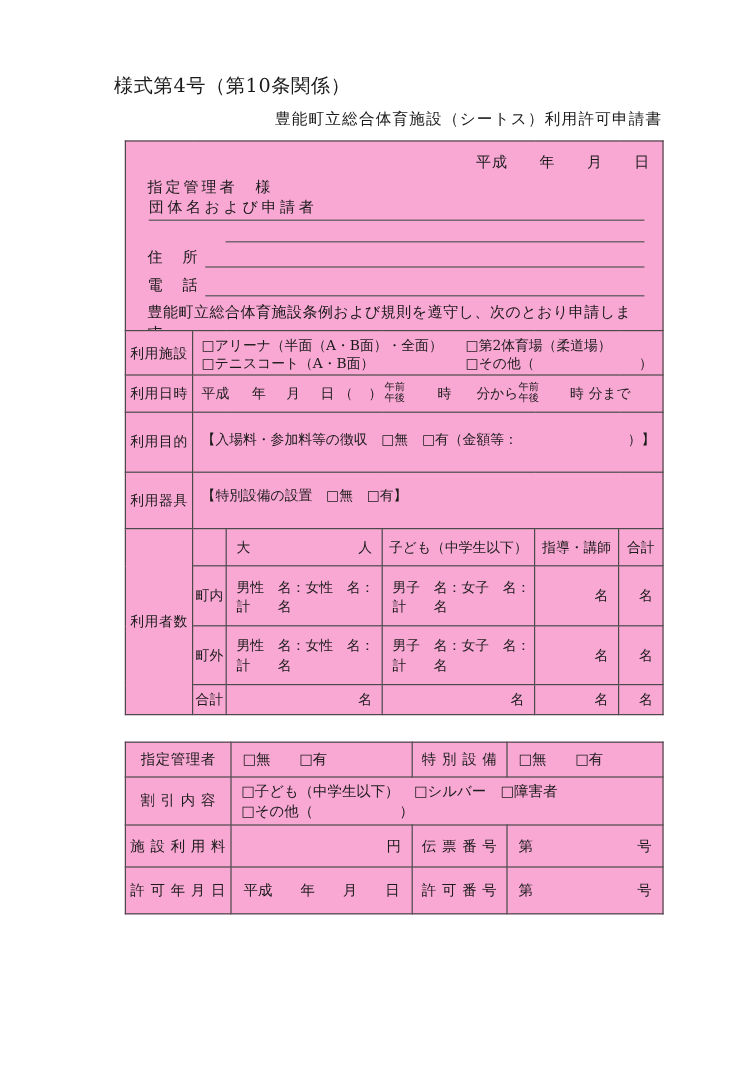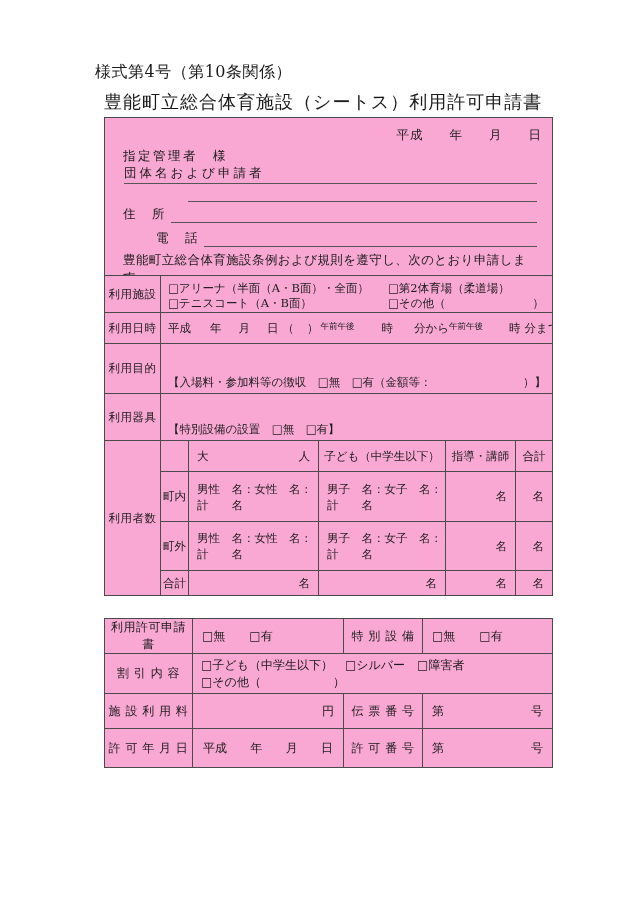--- a/index.html
+++ b/index.html
@@ -3,56 +3,56 @@
 <meta charset="utf-8">
 <style>
   * { margin:0; padding:0; box-sizing:border-box; }
   html,body { background:#ffffff; }
   body {
     width:630px; height:903px; position:relative;
     font-family:"DejaVu Serif","Liberation Serif",serif;
     color:#1a1a1a;
   }
   .form-number { position:absolute; left:95px; top:62px; font-size:16px; letter-spacing:.5px; }
-  .doc-title  { position:absolute; left:104px; top:90px; width:448px; text-align:left;
-                font-size:18px; letter-spacing:1px; }
+  .doc-title  { position:absolute; left:104px; top:90px; width:448px; text-align:right;
+                font-size:13px; letter-spacing:1px; }
 
   table { border-collapse:collapse; table-layout:fixed; position:absolute; left:104px; background:#f9a8d4; }
   td { border:1px solid #4a4a4a; vertical-align:middle; overflow:hidden; }
 
   
   table.main { top:117px; width:448px; font-size:11.5px; }
   table.main td.lbl { text-align:center; letter-spacing:.5px; }
 
   td.hdrcell { height:158px; position:relative; font-size:12.5px; }
   .hd-date { position:absolute; top:9px; left:0; right:10px; display:flex; justify-content:flex-end; gap:26px; letter-spacing:1px; }
   .hd-addressee { position:absolute; top:30px; left:18px; letter-spacing:2.5px; }
   .hd-applicant { position:absolute; top:47px; left:19px; right:15px; height:19px;
                   border-bottom:1px solid #555; letter-spacing:3px; }
   .hd-blankline { position:absolute; top:66px; left:83px; right:15px; height:18px; border-bottom:1px solid #555; }
   .hd-field { position:absolute; left:18px; right:15px; height:17px; display:flex; align-items:flex-end; }
-  .hd-field.addr { top:88px; } .hd-field.tel { top:112px;margin-left:33px; }
+  .hd-field.addr { top:88px; } .hd-field.tel { top:112px; }
   .hd-field .flab { letter-spacing:2px; }
   .hd-field .fill { flex:1; margin-left:4px; border-bottom:1px solid #555; align-self:stretch; }
   .hd-pledge { position:absolute; top:134px; left:18px; letter-spacing:.4px; }
 
   tr.r-fac  { height:37px; }  tr.r-dt   { height:31px; }
   tr.r-pur  { height:50px; }  tr.r-eq   { height:47px; }
   tr.r-uh   { height:31px; }  tr.r-ui   { height:50px; }
   tr.r-uo   { height:49px; }  tr.r-ut   { height:25px; }
 
   .fac-wrap { padding:3px 8px 0 7px; line-height:15px; }
   .fac-line { display:grid; grid-template-columns:220px 1fr; }
   .other-wrap { display:flex; justify-content:space-between; }
 
   .dt-line { display:flex; align-items:center; padding-left:7px; white-space:nowrap; }
-  .ampm { display:inline-flex; flex-direction:row; font-size:8.5px; line-height:9.5px;font-family:Liberation Mono, monospace; }
+  .ampm { display:inline-flex; flex-direction:column; font-size:8.5px; line-height:9.5px; }
 
   td.rel { position:relative; }
-  .cell-bottom { position:absolute; left:7px; right:6px; bottom:3px; display:flex; justify-content:space-between; }
+  .cell-bottom { position:absolute; left:7px; right:6px; bottom:19px; display:flex; justify-content:space-between; }
   .cell-bottom.single { justify-content:flex-start; }
 
   .jcell { display:flex; justify-content:space-between; padding:0 8px; }
   td.center { text-align:center; }
   td.rightu { text-align:right; padding-right:8px; }
   .two-line { padding-left:8px; line-height:16px; }
 
   
   table.bottom { top:618px; width:448px; font-size:12px; }
   table.bottom td.lbl { text-align:center; letter-spacing:.5px; }
@@ -231,21 +231,21 @@
 
 <table class="bottom">
   <colgroup>
     <col style="width:88px">
       <col style="width:151px">
       <col style="width:79px">
       <col style="width:130px">
   </colgroup>
   <tbody>
       <tr class="b1">
-    <td class="lbl">利用許可申請書</td>
+    <td class="lbl">指定管理者</td>
     <td>
           <div class="opt">□無　　□有</div>
         </td>
     <td class="lbl">特 別 設 備</td>
     <td>
           <div class="opt">□無　　□有</div>
         </td>
   </tr>
   <tr class="b2">
     <td class="lbl">割 引 内 容</td>

